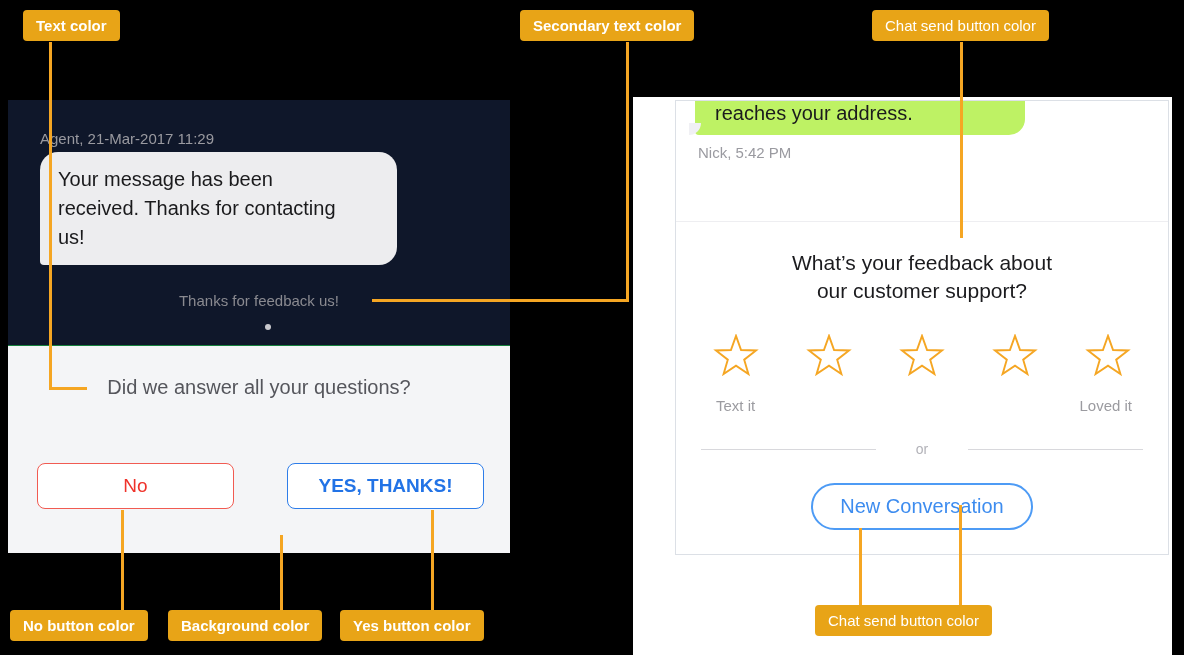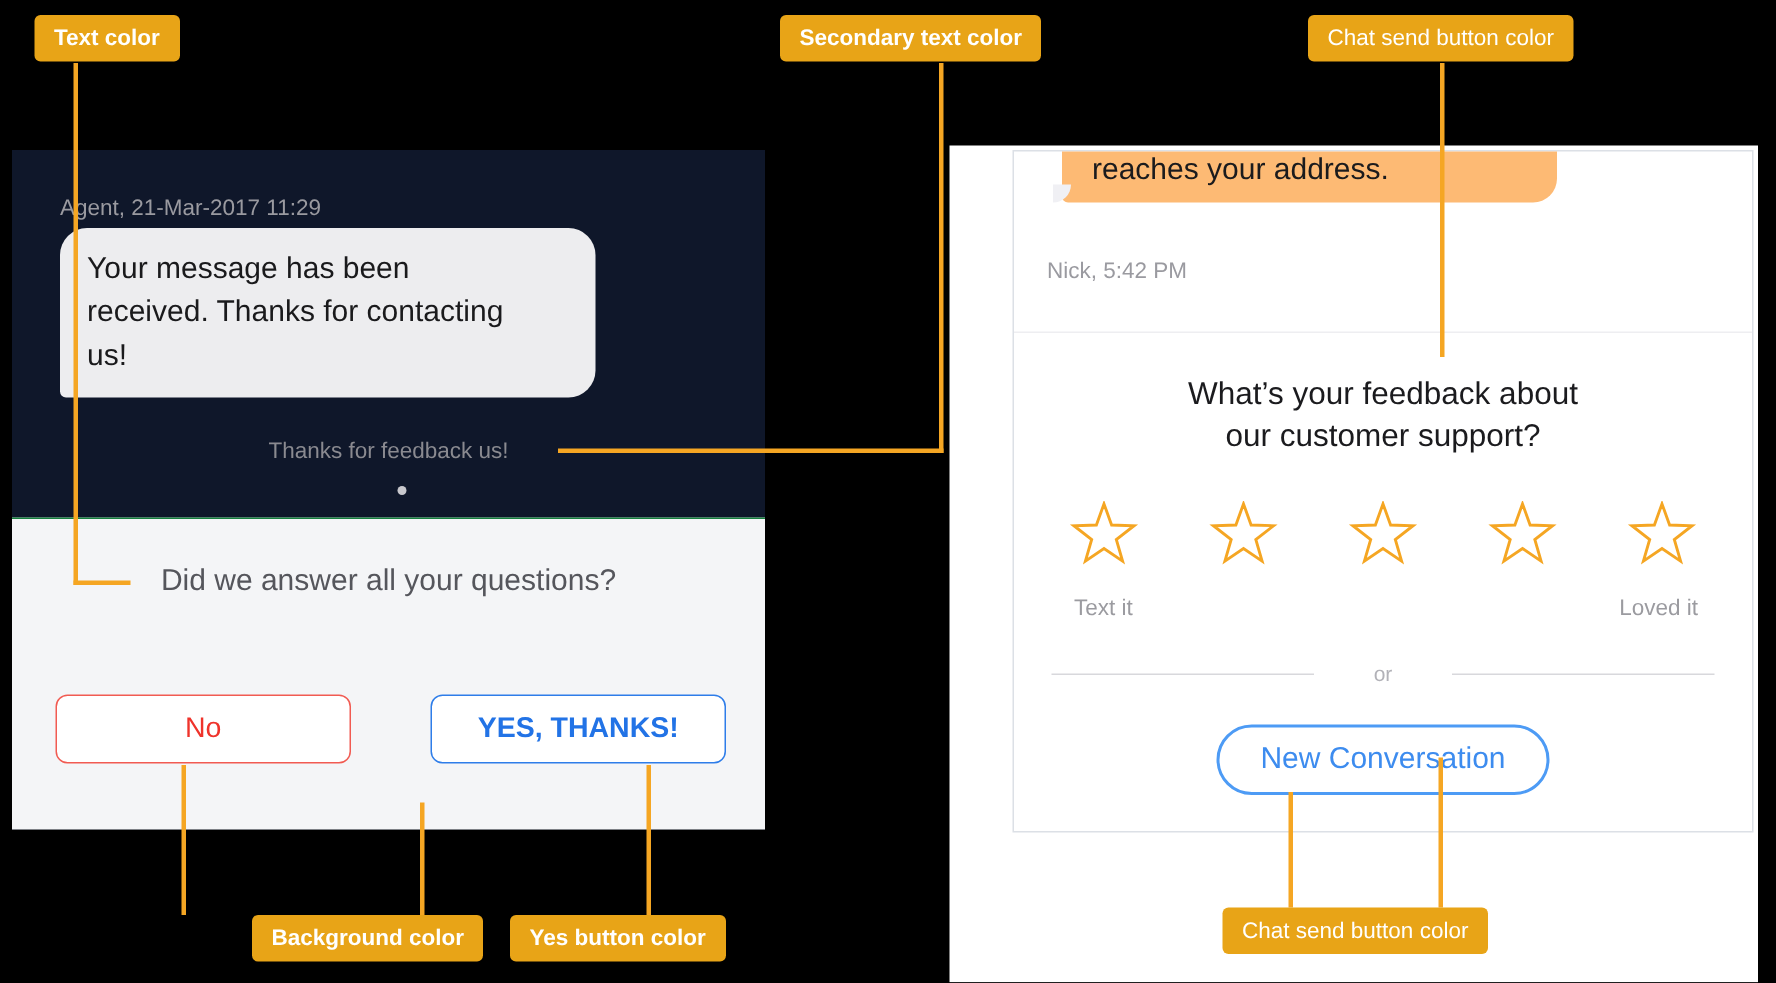--- a/index.html
+++ b/index.html
@@ -24,26 +24,26 @@
   .chat-btn{position:absolute;top:117px;width:197px;height:46px;background:#fff;
             border-radius:8px;display:flex;align-items:center;justify-content:center;
             font-size:19px;box-sizing:border-box;cursor:pointer;}
   .btn-no{left:29px;border:1.5px solid #F15B52;color:#EF332B;font-weight:500;}
   .btn-yes{left:279px;border:1.5px solid #2E7DE9;color:#2273E6;font-weight:700;}
 
   
   .right-region{position:absolute;left:633px;top:97px;width:539px;height:558px;background:#fff;}
   .right-panel{position:absolute;left:42px;top:3px;width:494px;height:455px;background:#fff;
                border:1px solid #DCE0E6;box-sizing:border-box;}
-  .rp-bubble{position:absolute;left:32px;top:0;width:330px;height:34px;background:#fdba74;
+  .rp-bubble{position:absolute;left:19px;top:0;width:330px;height:34px;background:#bef264;
              border-radius:0 0 16px 16px;border-bottom-left-radius:4px;
              font-size:20px;color:#1B1B1D;padding:1px 0 0 20px;box-sizing:border-box;}
   .rp-bubble::after{content:"";position:absolute;left:-6px;bottom:0;width:12px;height:12px;
              background:#F0F0F4;border-bottom-right-radius:12px;}
-  .rp-meta{position:absolute;left:22px;top:43px;font-size:15px;color:#9A9AA0;margin-top:28px;}
+  .rp-meta{position:absolute;left:22px;top:43px;font-size:15px;color:#9A9AA0;}
   .rp-divider{position:absolute;left:0;top:120px;width:100%;height:1px;background:#EEEEF1;}
   .rp-heading{position:absolute;left:0;top:148px;width:100%;text-align:center;
               font-size:21px;line-height:28px;color:#1B1B1E;}
   .rp-heading span{display:block;}
   .rp-stars{position:absolute;left:0;top:233px;width:100%;display:flex;
             justify-content:center;gap:47px;}
   .star{width:46px;height:46px;cursor:pointer;}
   .rp-rating-labels{position:absolute;left:0;top:296px;width:100%;font-size:15px;color:#9B9BA0;}
   .rating-low{position:absolute;left:40px;}
   .rating-high{position:absolute;right:36px;}
@@ -148,18 +148,19 @@
     <div class="cline l-cst"></div>
     <div class="cline l-no"></div>
     <div class="cline l-bg"></div>
     <div class="cline l-yes"></div>
     <div class="cline l-csb-l"></div>
     <div class="cline l-csb-r"></div>
 
     <div class="callout cb-text">Text color</div>
     <div class="callout cb-sec">Secondary text color</div>
     <div class="callout light cb-cst">Chat send button color</div>
+    <div class="callout cb-no">No button color</div>
     <div class="callout cb-bg">Background color</div>
     <div class="callout cb-yes">Yes button color</div>
     <div class="callout light cb-csb">Chat send button color</div>
   </div>
 
 </div>
 
 </body></html>

